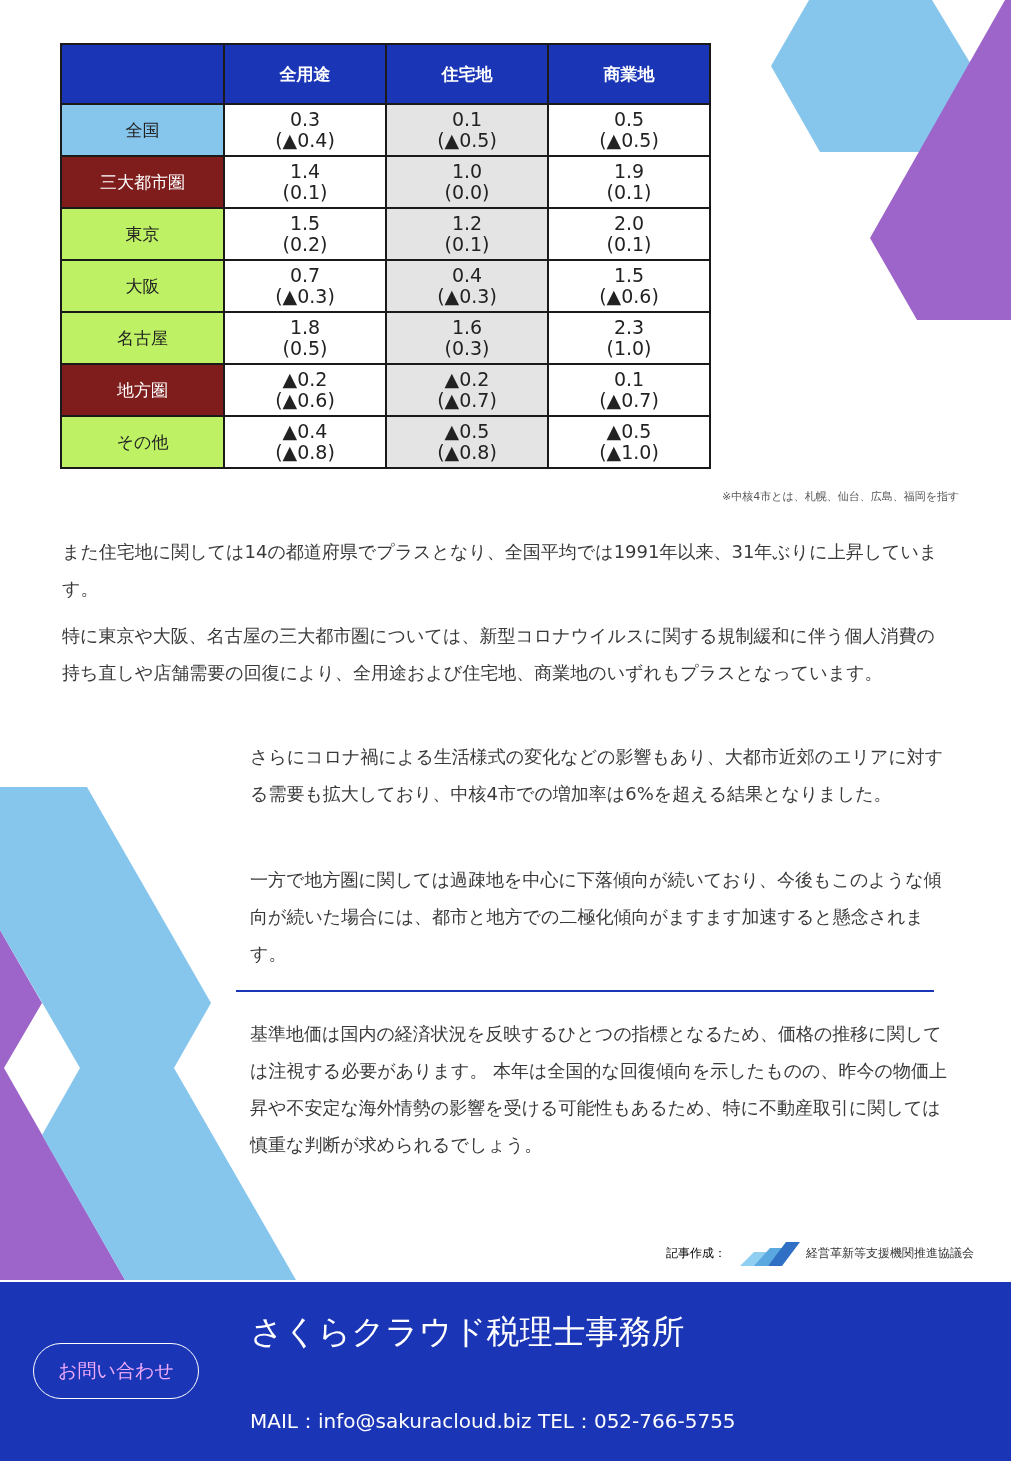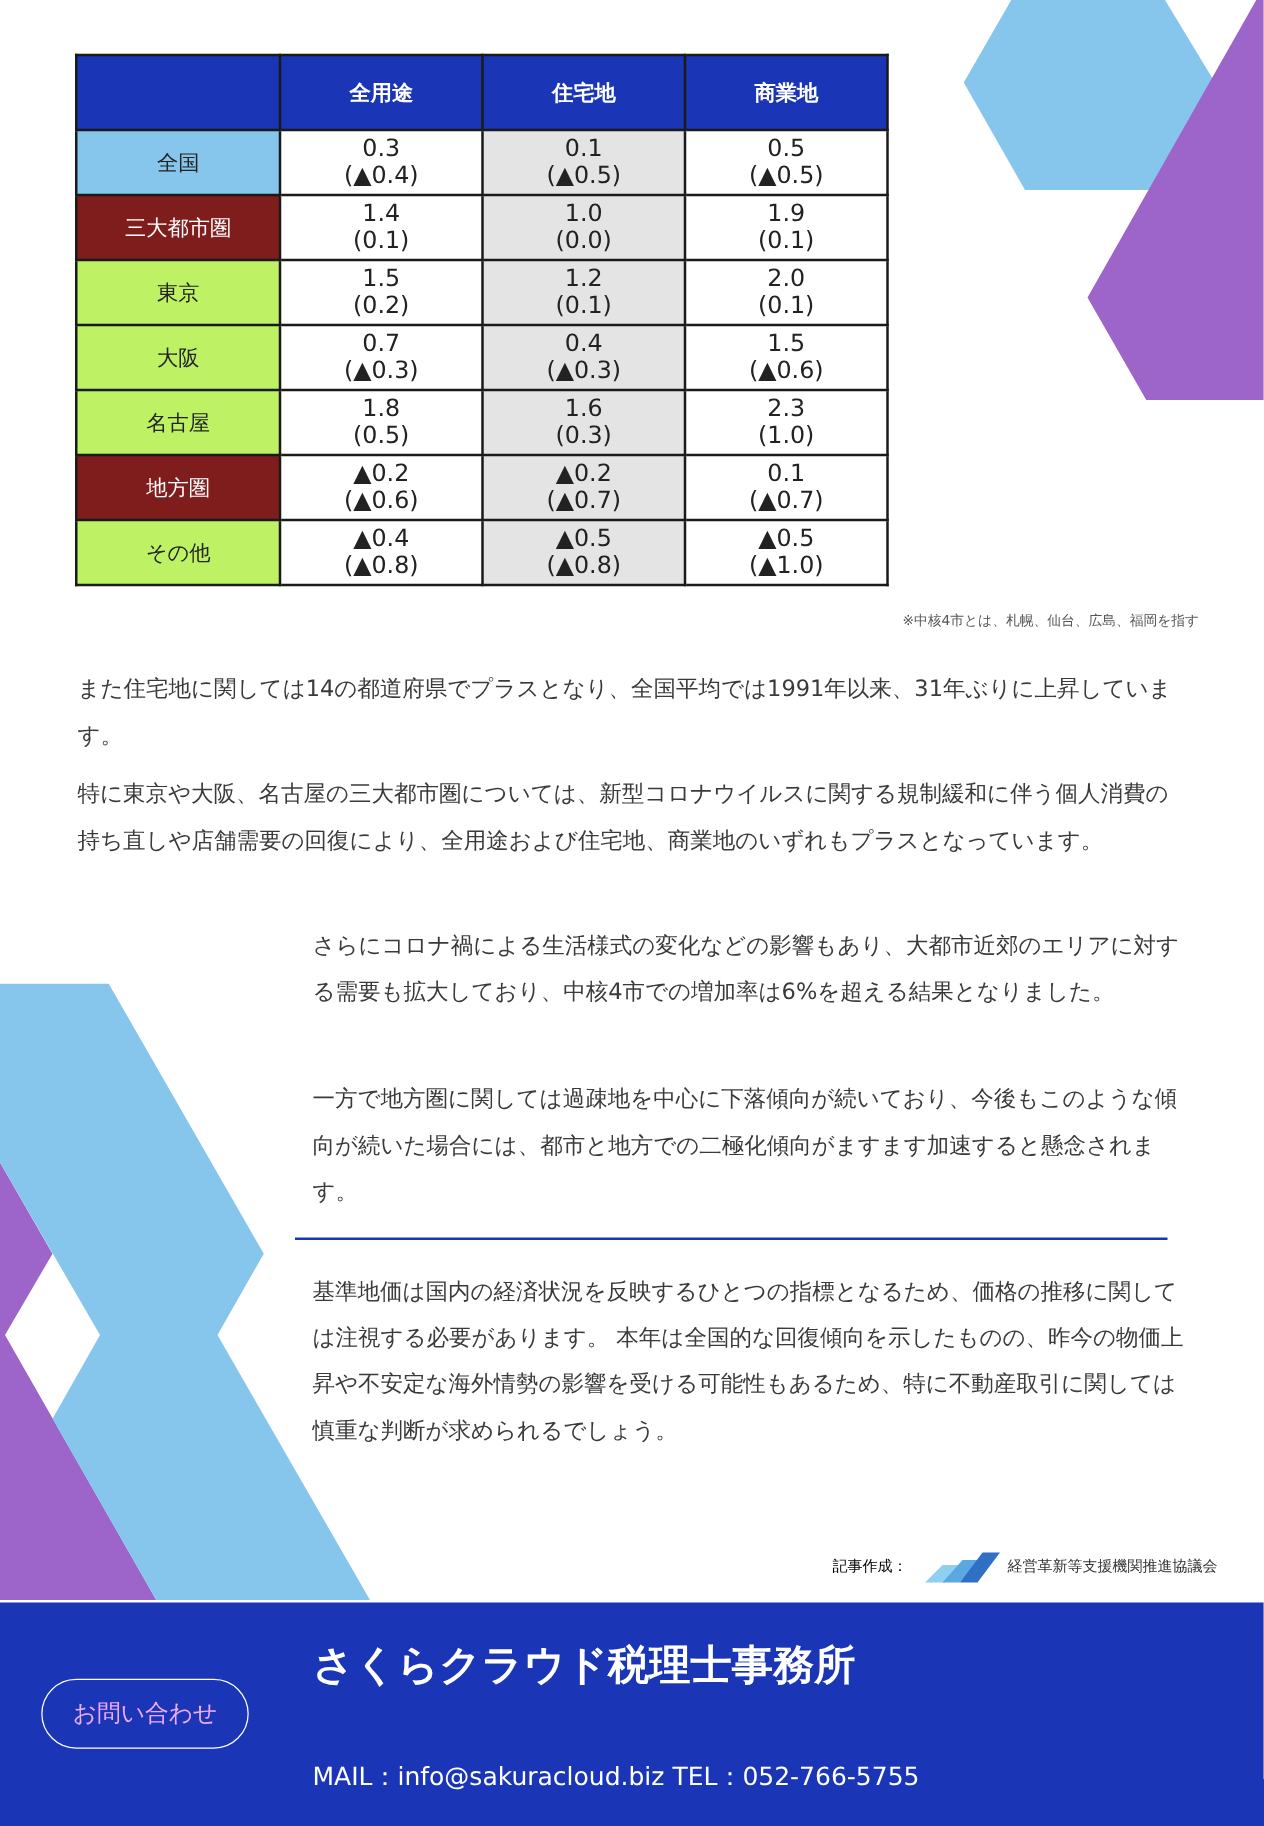--- a/index.html
+++ b/index.html
@@ -61,21 +61,21 @@
     position: absolute; left: 0; top: 1282px; width: 1011px; height: 179px;
     background: #1a35b5; z-index: 3;
   }
   .contact-btn {
     position: absolute; left: 33px; top: 61px; width: 166px; height: 56px;
     border: 1.5px solid #ffffff; border-radius: 28px;
     color: #f0abfc; font-size: 19px; display: flex; align-items: center; justify-content: center;
     background: transparent; cursor: pointer;
   }
   .office-name {
-    position: absolute; left: 250px; top: 28px; font-size: 33px; font-weight: bold; color: #ffffff; white-space: nowrap;
+    position: absolute; left: 250px; top: 28px; font-size: 33px; font-weight: normal; color: #ffffff; white-space: nowrap;
   }
   .office-address {
     position: absolute; left: 250px; top: 89px; font-size: 20px; color: #ffffff; white-space: nowrap;
   }
   .office-contact {
     position: absolute; left: 250px; top: 126px; font-size: 20px; color: #ffffff; white-space: nowrap;
   }
 </style>
 </head>
 <body>

